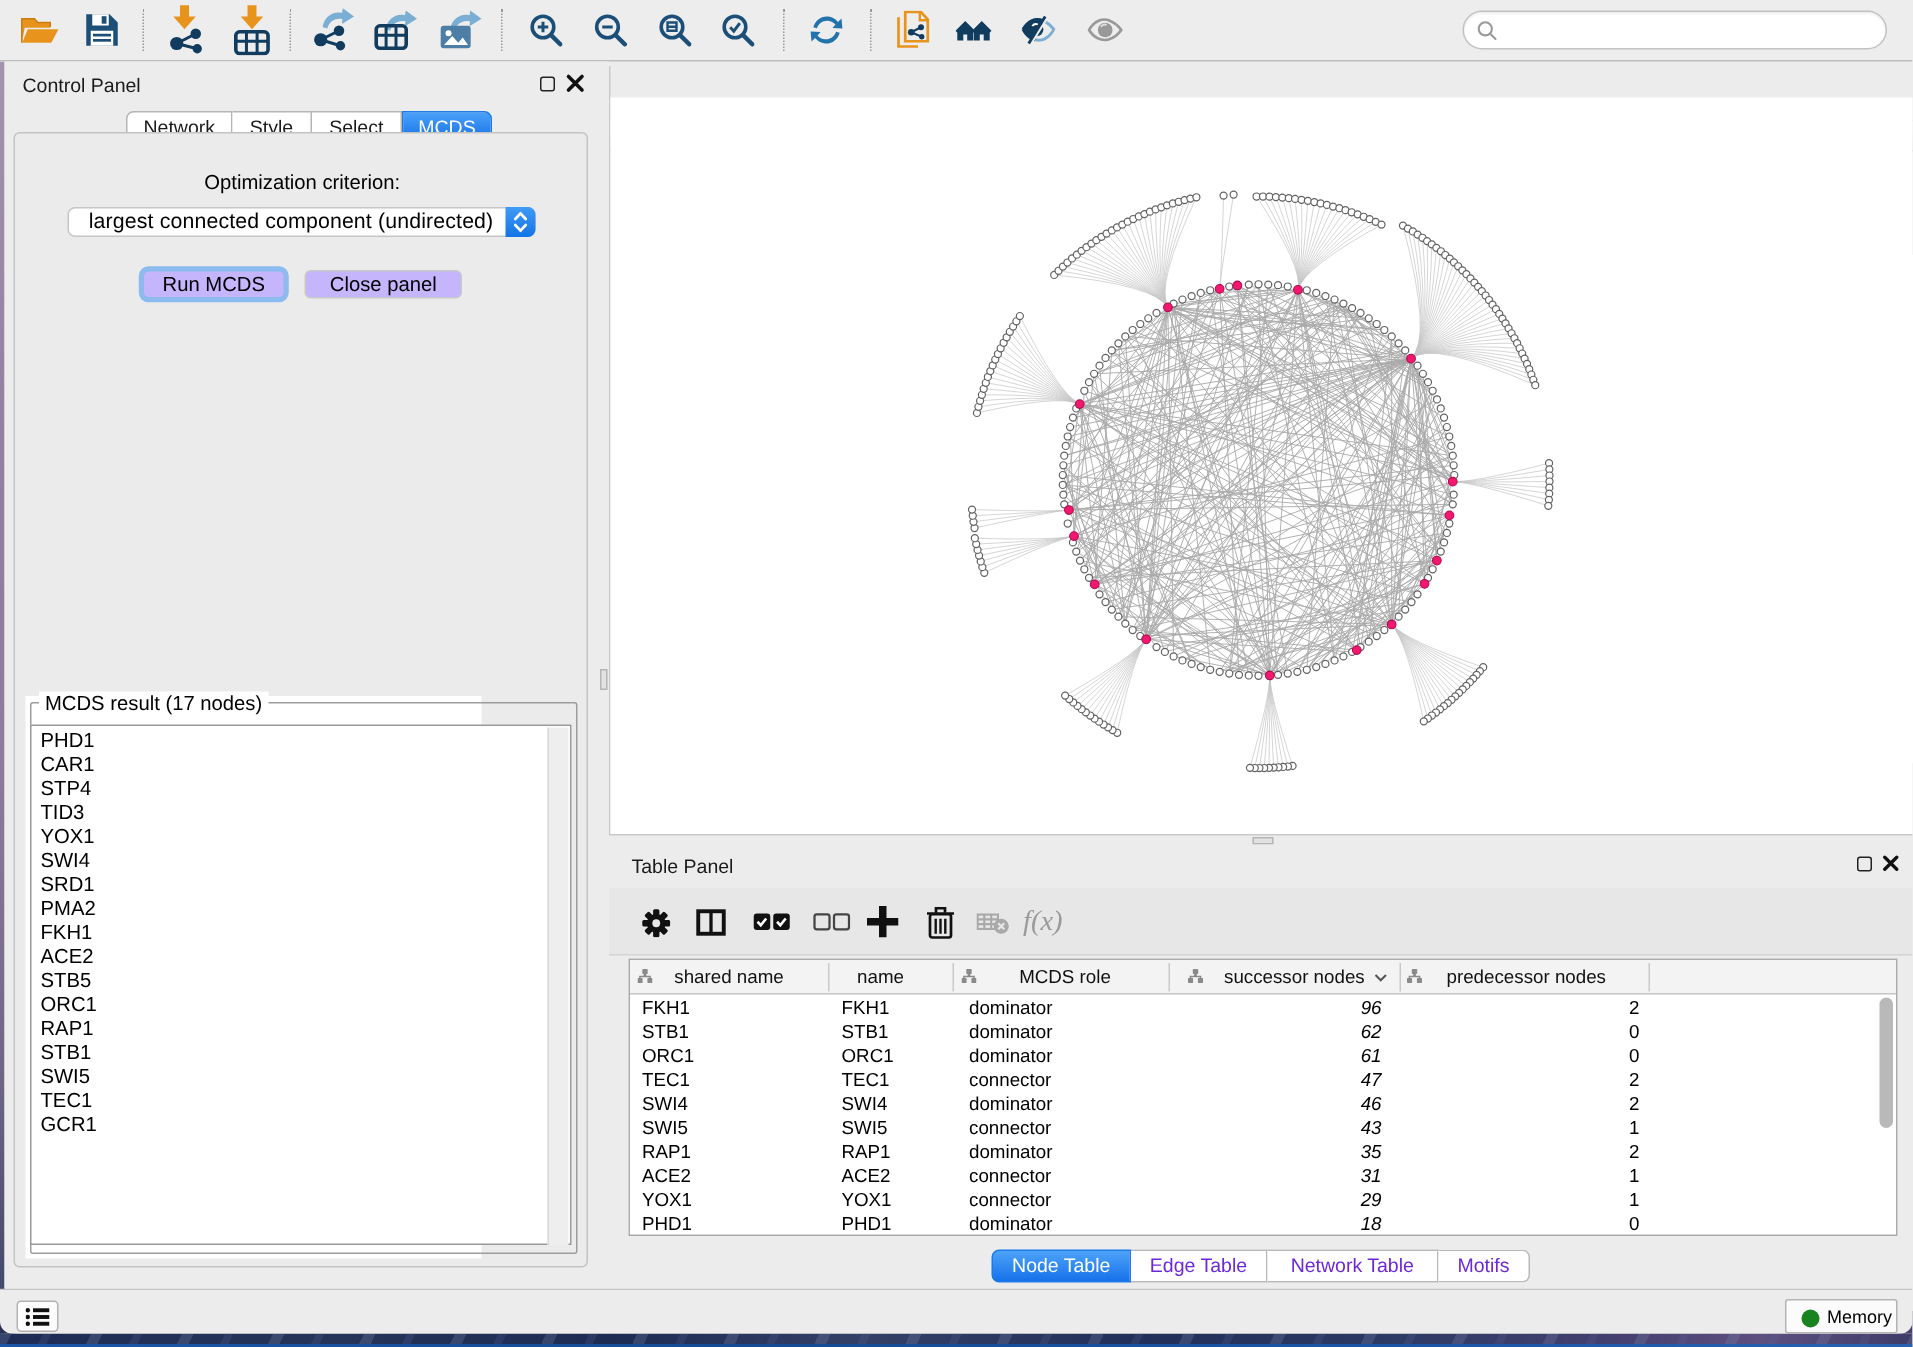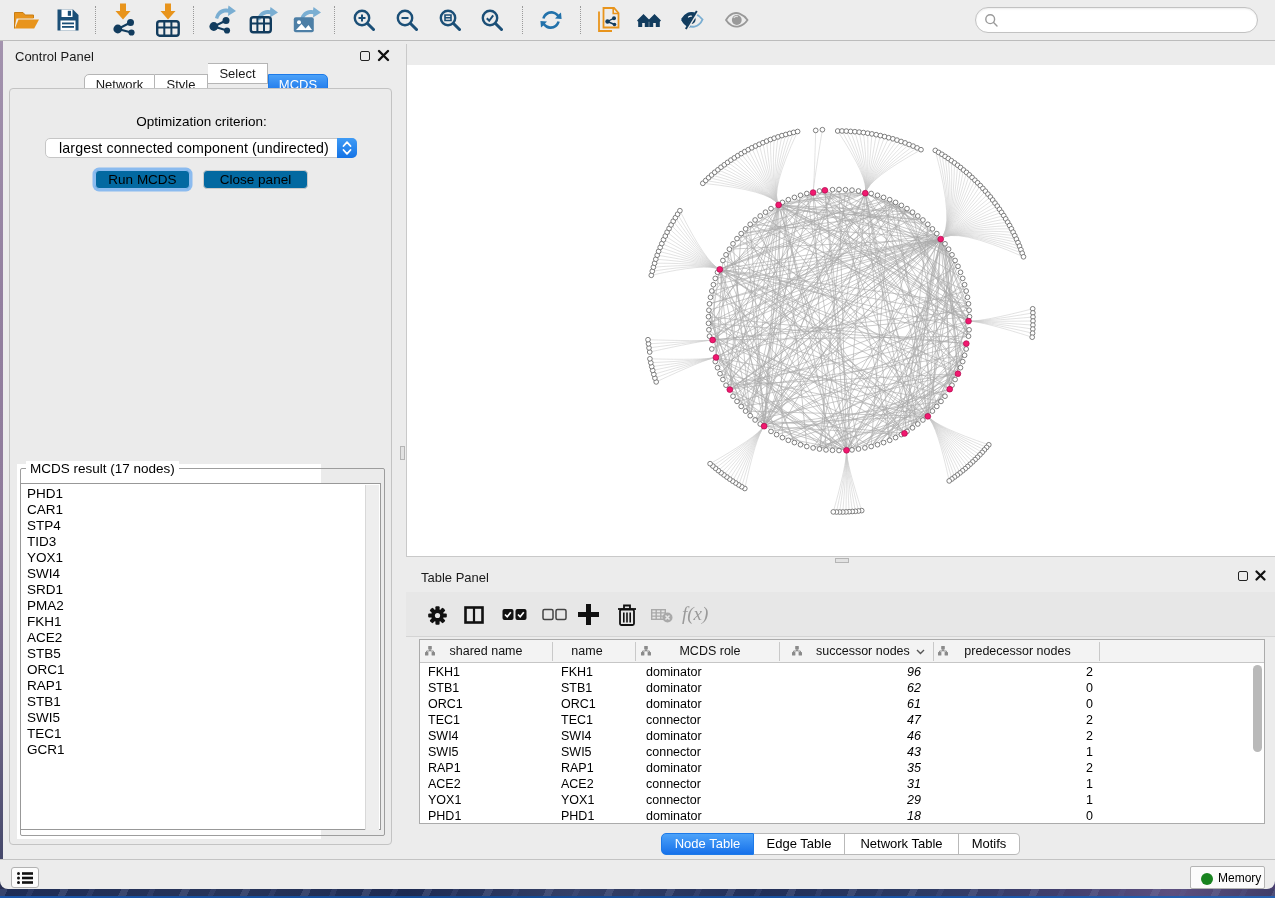--- a/index.html
+++ b/index.html
@@ -31,21 +31,21 @@
 
 
 .tab { position:absolute; top:0; height:21px; background:#fff; border:1px solid #b5b5b5; color:#1a1a1a;
   font-size:13px; text-align:center; line-height:19px; }
 .tab.sel { background:linear-gradient(180deg,#4ba1f8,#1570e8); color:#fff; border-color:#1d7ae8; }
 
 #cp-box { position:absolute; left:6px; top:47px; width:383px; height:757px; background:#ebebeb; border:1px solid #c3c3c3; border-radius:4px; }
 
 #combo { position:absolute; left:42px; top:97px; width:312px; height:20px; background:#fff; border:1px solid #c6c6c6; border-radius:5px; font-size:14.2px; letter-spacing:0.1px; text-align:center; padding-right:14px; line-height:18px; color:#000; }
 #combo .cap { position:absolute; right:-1px; top:-1px; width:20px; height:20px; background:linear-gradient(180deg,#3f9bf5,#1473e6); border-radius:0 5px 5px 0; }
-.btn { position:absolute; height:19px; background:#0369a1; border:1px solid #c9c9c9; border-radius:4px; font-size:13.5px; text-align:center; line-height:17px; color:#000; }
+.btn { position:absolute; height:19px; background:#c4b5fd; border:1px solid #c9c9c9; border-radius:4px; font-size:13.5px; text-align:center; line-height:17px; color:#000;margin-top:10px; }
 .btn.focus { box-shadow:0 0 0 2.5px rgba(115,175,240,0.8); border-color:#8cbcee; }
 
 #mcdsgroup { position:absolute; left:14px; top:423px; width:304px; height:375px; background:#fff; }
 #mcdsfs { position:absolute; left:3px; top:4px; width:365px; height:368px; border:1px solid #9d9d9d; border-radius:2px; }
 #mcdslegend { position:absolute; left:5px; top:-8px; background:#fff; padding:0 4px; font-size:13.5px; color:#000; }
 #mcdslist { position:absolute; left:3px; top:19px; width:361px; height:347px; background:#fff; border:1px solid #989898; font-size:13.5px; line-height:16px; padding:2px 0 0 6px; color:#000; }
 #mcdsscroll { position:absolute; right:1px; top:1px; width:14px; height:345px; background:#eeeeee; border-left:1px solid #d8d8d8; }
 
 
 #vsplit { left:400px; top:41px; width:6px; height:818px; background:#ececec; }
@@ -69,21 +69,21 @@
 .hsep { position:absolute; top:2px; height:19px; width:1px; background:#c9c9c9; }
 .hlabel { position:absolute; top:4px; white-space:nowrap; }
 .hicon { position:absolute; top:6px; }
 .trow { position:absolute; left:0; width:844px; height:16px; font-size:12.5px; color:#000; }
 .c1 { position:absolute; left:8px; top:1px; }
 .c2 { position:absolute; left:141px; top:1px; }
 .c3 { position:absolute; left:226px; top:1px; }
 .c4 { position:absolute; left:280px; width:221px; top:1px; text-align:right;font-style:italic; }
 .c5 { position:absolute; left:510px; width:163px; top:1px; text-align:right; }
 #tscroll { position:absolute; right:2px; top:25px; width:9px; height:87px; background:#b9b9b9; border-radius:4.5px; }
-.btab { position:absolute; top:270px; height:22px; background:#fff; border:1px solid #b9b9b9; font-size:13px; text-align:center; line-height:20px; color:#000000; }
+.btab { position:absolute; top:270px; height:22px; background:#fff; border:1px solid #b9b9b9; font-size:13px; text-align:center; line-height:20px; color:#6d28d9; }
 .btab.sel { background:linear-gradient(180deg,#4da3f9,#1671ea); border-color:#1d7ae8; color:#fff; }
 
 
 #statusbar { left:0; top:859px; width:1275px; height:30px; background:#ececec; border-top:1px solid #c3c3c3; border-radius:0 0 8px 8px; z-index:2; }
 #listbtn { position:absolute; left:11px; top:7px; width:28px; height:21px; background:#fcfcfc; border:1px solid #b2b2b2; border-radius:3px; }
 #membtn { position:absolute; left:1190px; top:6px; width:75px; height:23px; background:#fbfbfb; border:1px solid #b4b4b4; border-radius:2px; font-size:12px; color:#000;padding-left:24px; }
 #membtn .dot { position:absolute; left:10px; top:5.5px; width:12px; height:12px; border-radius:50%; background:#18831f; }
 #membtn .lbl { position:absolute; left:27px; top:4px; }
 </style>
 </head>
@@ -212,21 +212,21 @@
 <div class="abs" id="cpanel">
   <div class="ptitle" style="position:absolute;left:12px;top:8px">Control Panel</div>
   <div class="winbtns" style="right:10px;top:8px">
     <div class="floatbtn"></div>
     <svg width="13" height="13" viewBox="0 0 13 13">
         <path d="M2 2L11 11M11 2L2 11" stroke="#111" stroke-width="2.4" stroke-linecap="round"></path>
       </svg>
   </div>
   <div class="tab" style="left:81px; width:71px; top:33px; border-radius:5px 0 0 5px;">Network</div>
   <div class="tab" style="left:152px; width:53px; top:33px; border-left:none;">Style</div>
-  <div class="tab" style="left:205px; width:60px; top:22px; border-left:none;">Select</div>
+  <div class="tab" style="left:205px; width:60px; top:33px; border-left:none;">Select</div>
   <div class="tab sel" style="left:265px; width:60px; top:33px; border-radius:0 5px 5px 0;">MCDS</div>
   <div id="cp-box"></div>
   <div style="position:absolute; left:0; top:73px; width:397px; text-align:center; font-size:13.5px; color:#000;">Optimization criterion:</div>
   <div id="combo">largest connected component (undirected)
     <div class="cap"><svg width="20" height="20" viewBox="0 0 20 20">
           <path d="M6.5 8l3.5-3.8L13.5 8" fill="none" stroke="#fff" stroke-width="1.8" stroke-linejoin="round" stroke-linecap="round"></path>
           <path d="M6.5 12l3.5 3.8L13.5 12" fill="none" stroke="#fff" stroke-width="1.8" stroke-linejoin="round" stroke-linecap="round"></path>
         </svg></div>
   </div>
   <div class="btn focus" style="left:92px; top:129px; width:95px;">Run MCDS</div>

